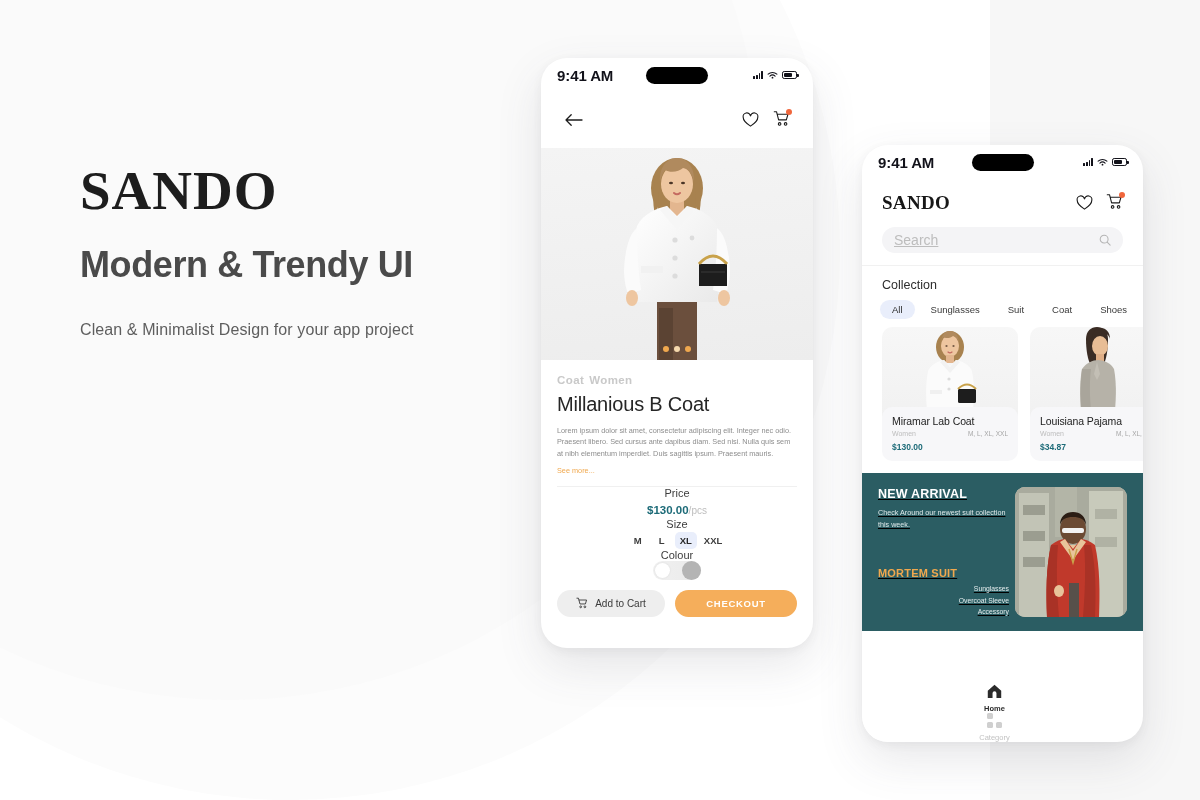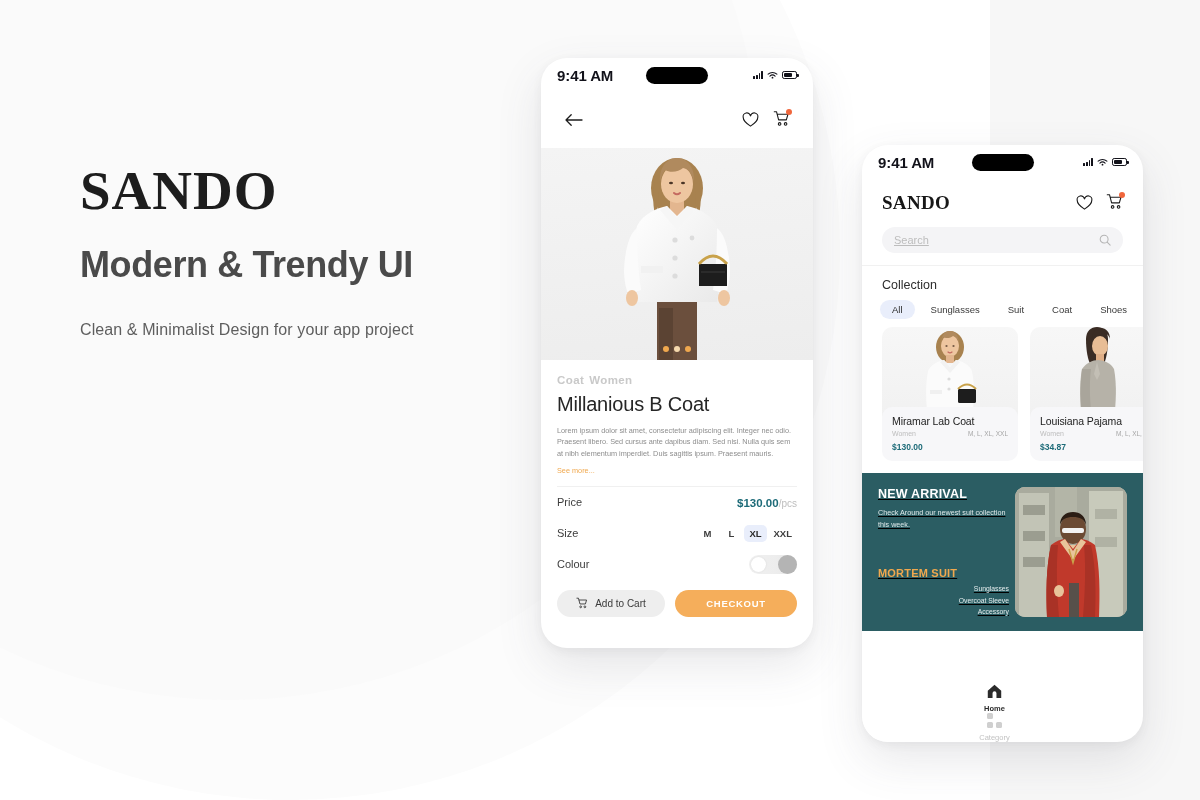--- a/index.html
+++ b/index.html
@@ -122,21 +122,21 @@
   .p1-info { padding: 14px 16px 0 16px; }
   .crumb { font-size: 11.5px; font-weight: 700; color: #c9c9c9; letter-spacing: .4px; }
   .crumb span + span { margin-left: 5px; }
   .p-title { margin-top: 7px; font-size: 20px; font-weight: 400; color: #262626; letter-spacing: -0.2px; }
   .p-desc { margin-top: 9px; font-size: 7.3px; line-height: 1.55; color: #8d8d8d; }
   .see-more { display:inline-block; margin-top:2px; font-size:7.3px; color:#f0a84e; }
   .divider { height:1px; background:#f0f0f0; margin: 9px 16px 0 16px; }
 
   
   .specs { padding: 0 16px; }
-  .spec-row { height: 31px; display:flex; align-items:center; justify-content: space-between; }
+  .spec-row { height: 31px; display:flex; align-items:center; justify-content: space-between; flex-direction: column; }
   .spec-label { font-size: 11px; color: #3d3d3d; }
   .price-val { font-size: 11.5px; font-weight: 700; color:#1d6b78; }
   .price-unit { font-size: 10px; color:#bdbdbd; }
   .sizes { display:flex; align-items:center; gap: 2px; }
   .size-chip {
     min-width: 22px; height: 17px; padding: 0 5px; border-radius: 5px;
     display:flex; align-items:center; justify-content:center;
     font-size: 9.5px; font-weight:700; color:#3d3d3d;
   }
   .size-chip.active { background:#e9eefb; color:#2a2a2a; }
@@ -171,21 +171,21 @@
   
   .p2-top { padding: 0 20px; }
   .p2-brandbar { height: 48px; display:flex; align-items:center; justify-content:space-between; }
   .p2-brand { font-family:"Liberation Serif", serif; font-weight:700; font-size:19px; color:#171717; letter-spacing:.3px; }
   .p2-actions { display:flex; align-items:center; gap: 13px; }
   .searchbar {
     height: 26px; border-radius: 14px; background:#f4f4f6;
     display:flex; align-items:center; justify-content:space-between;
     padding: 0 12px; margin-bottom: 12px;
   }
-  .search-ph { font-size: 11px; color:#bdbdbd;text-decoration:underline; }
+  .search-ph { font-size: 14px; color:#bdbdbd;text-decoration:underline; }
   .p2-sep { height:1px; background:#f1f1f1; }
 
   .collection-head { padding: 12px 20px 0 20px; font-size:12.5px; color:#2d2d2d; }
   .chips { display:flex; align-items:center; gap: 4px; padding: 8px 0 0 18px; }
   .chip {
     padding: 0 12px; height: 19px; border-radius: 10px;
     display:flex; align-items:center; font-size: 9.5px; color:#3a3a3a; white-space:nowrap;
   }
   .chip.active { background:#e9eefb; color:#2c2c2c; }
 

